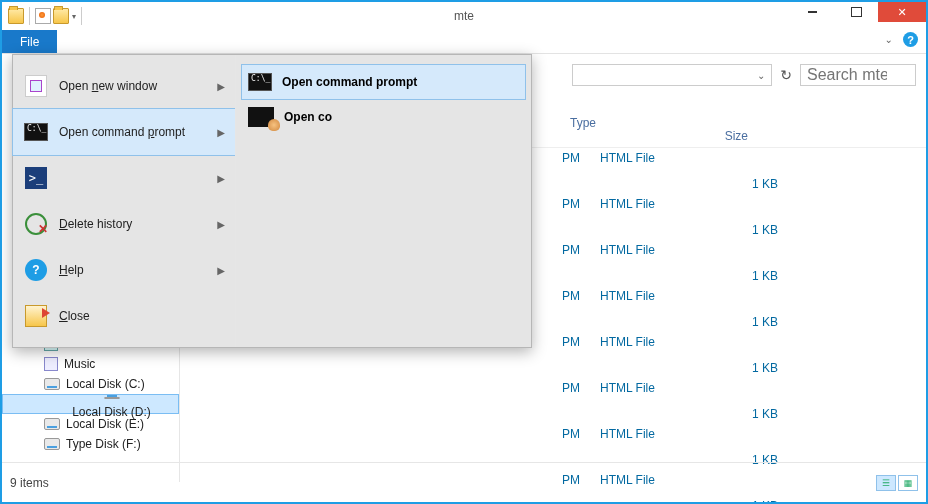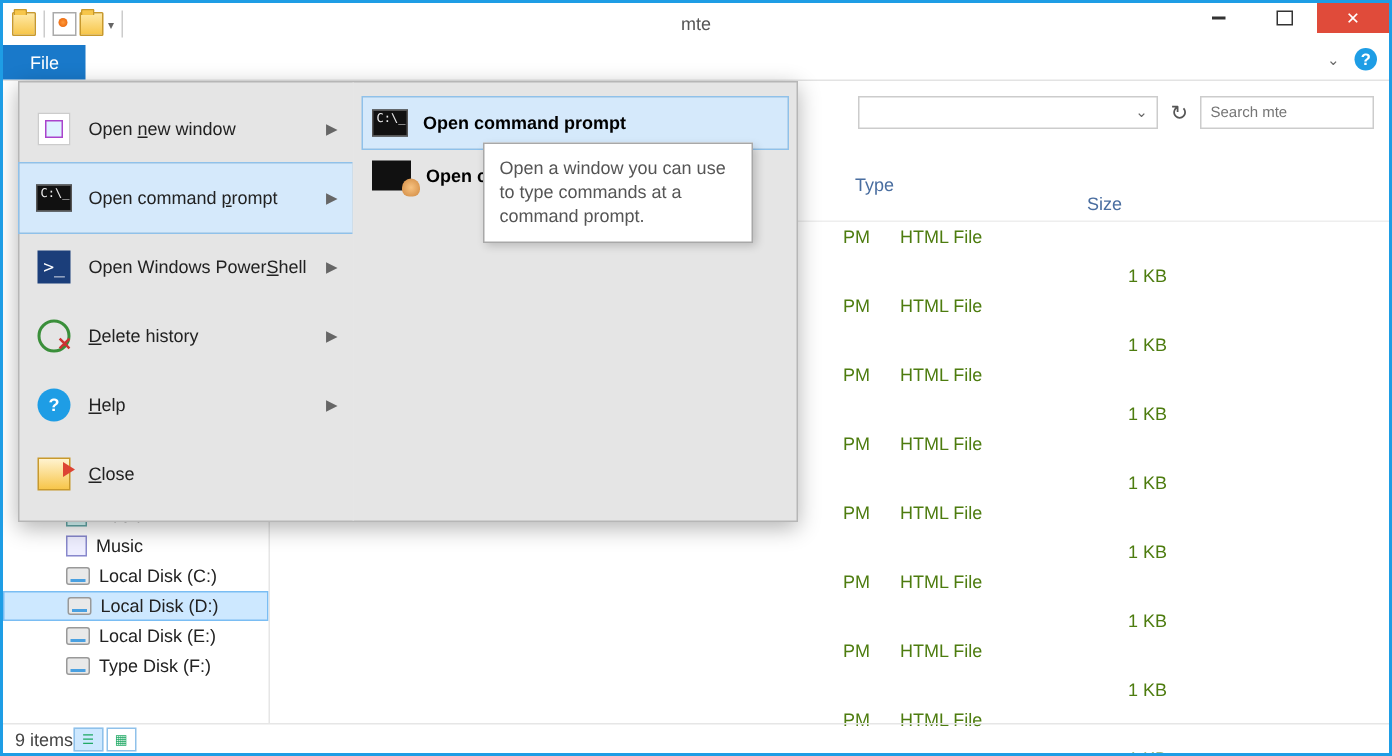--- a/index.html
+++ b/index.html
@@ -24,41 +24,41 @@
 .ribbonbar { height: 24px; background: #fff; display: flex; align-items: stretch; position: relative; border-bottom: 1px solid #e3e3e3;}
 .file-tab { background: #1979ca; color: #fff; padding: 4px 18px; display: flex; align-items: center; font-size: 12px; }
 .ribbon-right { position: absolute; right: 8px; top: 2px; display: flex; align-items: center; gap: 10px; color: #666; }
 .help-ico-sm { width: 15px; height: 15px; border-radius: 50%; background: #1e9de5; color: #fff; font-weight: bold; display: flex; align-items: center; justify-content: center; font-size: 11px; }
 .chev-dn { font-size: 10px; color: #666; }
 
 .toolbar2 { position:absolute; right:10px; top:62px; display:flex; align-items:center; gap:8px; z-index:1;}
 .addr-dd { width:200px; height:22px; border:1px solid #ccc; display:flex; align-items:center; justify-content:flex-end; padding-right:6px; color:#666; font-size:10px;}
 .refresh { color:#555; font-size:14px; }
 .searchbox { width:116px; height:22px; border:1px solid #ccc; padding:2px 6px; color:#888; display:flex; align-items:center; gap:4px;}
-.searchbox input { border:none; outline:none; width: 80px; color:#666; font-size:10px;}
+.searchbox input { border:none; outline:none; width: 80px; color:#666; font-size:16px;}
 
 .content { position: absolute; left: 0; right: 0; top: 52px; bottom: 20px; display: flex; }
 .nav { width: 178px; border-right: 1px solid #e6e6e6; overflow: hidden; padding-top: 280px; }
 .nav-item { display: flex; align-items: center; gap: 6px; padding: 2px 0 2px 42px; height: 20px; color: #222; }
-.nav-item.sel { background: #cde8ff; border: 1px solid #7abdf3; }
+.nav-item.sel { background: #cde8ff; border: 1px solid #7abdf3; flex-direction: column; }
 .drive-ico { width:16px; height:12px; background:#e9e9e9; border:1px solid #999; border-radius:2px; position:relative;}
 .drive-ico:after { content:""; position:absolute; bottom:1px; left:2px; width:10px; height:2px; background:#4aa0e0; }
 .drive-ico.c:after { background:#4aa0e0; }
 .music-ico { width:14px; height:14px; background:#dff; border:1px solid #6aa; position:relative;}
 .pic-ico { width:14px; height:14px; background:#fff0dd; border:1px solid #c8992c;}
 .vid-ico { width:14px; height:14px; background:#eef; border:1px solid #88c;}
 
 .main { flex: 1; position: relative; }
 .cols { position: absolute; top: 45px; left: 40px; right: 0; color: #555; }
 .col-row { display: flex; border-bottom: 1px solid #eee; padding: 4px 0; align-items: center;}
 .col-hd { color: #4a6; color:#4a6ea0; }
 .col-type { width: 118px; }
 .col-size { width: 90px; text-align: right; padding-right: 30px; margin-top: 26px; }
 .col-dm { width: 50px; text-align:right; padding-right:20px;}
-.file-row { display: flex; padding: 3px 0; color: #4d7c0f;}
+.file-row { display: flex; padding: 3px 0; color: #0369a1;}
 
 
 .file-menu { position: absolute; left: 10px; top: 52px; width: 520px; background: #e5e5e5; box-shadow: 0 4px 14px rgba(0,0,0,0.3); border: 1px solid #b6b6b6; z-index: 50; display: flex; }
 .fm-left { width: 222px; padding: 8px 0; }
 .fm-right { flex: 1; padding: 10px 6px; border-left: 1px solid #e6e6e6; position:relative; min-height:280px;}
 .fm-item { display: flex; align-items: center; padding: 10px 10px; gap: 10px; position: relative; }
 .fm-item.hov { background: #d5e9fb; outline: 1px solid #8fc1ea; }
 .fm-item .arr { position: absolute; right: 10px; font-size: 10px; color: #666; }
 .fm-ico { width: 26px; height: 26px; display:flex; align-items:center; justify-content:center; }
 .cmd-ico { width:24px; height:18px; background:#111; color:#eee; font-size:8px; padding:1px 2px; font-family:monospace; border:1px solid #555; line-height:7px; overflow:hidden;}
@@ -73,21 +73,21 @@
 .fm-label { color: #222; }
 .fm-label u { text-decoration: underline; }
 
 .sub-item { display:flex; align-items:center; gap:10px; padding:8px 6px; }
 .sub-item.hov { background:#d5e9fb; outline:1px solid #8fc1ea;}
 .cmd-user-ico { width:26px; height:20px; background:#111; position:relative;}
 .cmd-user-ico:after { content:""; position:absolute; right:-6px; bottom:-4px; width:12px; height:12px; background:radial-gradient(#f7c280,#d08840); border-radius:50% 50% 40% 40%;}
 
 .tooltip { position:absolute; left:86px; top:40px; width:180px; background:#fff; border:1px solid #a8a8a8; padding:8px 10px; box-shadow:2px 2px 6px rgba(0,0,0,.2); color:#555; line-height:1.35; z-index:60;}
 
-.statusbar { position:absolute; left:0; right:0; bottom:0; height:20px; border-top:1px solid #e6e6e6; display:flex; align-items:center; padding:0 8px; color:#444; justify-content:flex-start;}
+.statusbar { position:absolute; left:0; right:0; bottom:0; height:40px; border-top:1px solid #e6e6e6; display:flex; align-items:center; padding:0 8px; color:#444; justify-content:space-between;}
 .view-toggles { display:flex; gap:2px;}
 .vt { width:20px; height:16px; border:1px solid #8fc1ea; display:flex; align-items:center; justify-content:center; font-size:9px; color:#2a6;}
 .vt.active { background:#cde8ff;}
 </style>
 </head>
 <body>
 
 <div class="titlebar">
   <div class="titlebar-left">
     <span class="tb-icon folder-ico"></span>
@@ -223,21 +223,20 @@
       <span class="fm-ico">
           <span class="cmd-ico">C:\_</span>
         </span>
       <span class="fm-label">Open command <u>p</u>rompt</span>
       <span class="arr">▶</span>
     </div>
     <div class="fm-item">
       <span class="fm-ico">
           <span class="ps-ico">&gt;_</span>
         </span>
-      <span class="fm-label">Open Windows Power<u>S</u>hell</span>
       <span class="arr">▶</span>
     </div>
     <div class="fm-item">
       <span class="fm-ico">
           <span class="hist-ico"></span>
         </span>
       <span class="fm-label"><u>D</u>elete history</span>
       <span class="arr">▶</span>
     </div>
     <div class="fm-item">
@@ -256,21 +255,20 @@
   </div>
   <div class="fm-right">
     <div class="sub-item hov">
       <span class="cmd-ico">C:\_</span>
       <b>Open command prompt</b>
     </div>
     <div class="sub-item">
       <span class="cmd-user-ico"></span>
       <b>Open co</b>
     </div>
-    <div class="tooltip">Open a window you can use to type commands at a command prompt.</div>
   </div>
 </div>
 
 <div class="statusbar">
   <span>9 items</span>
   <div class="view-toggles">
     <div class="vt active">☰</div>
     <div class="vt">▦</div>
   </div>
 </div>

